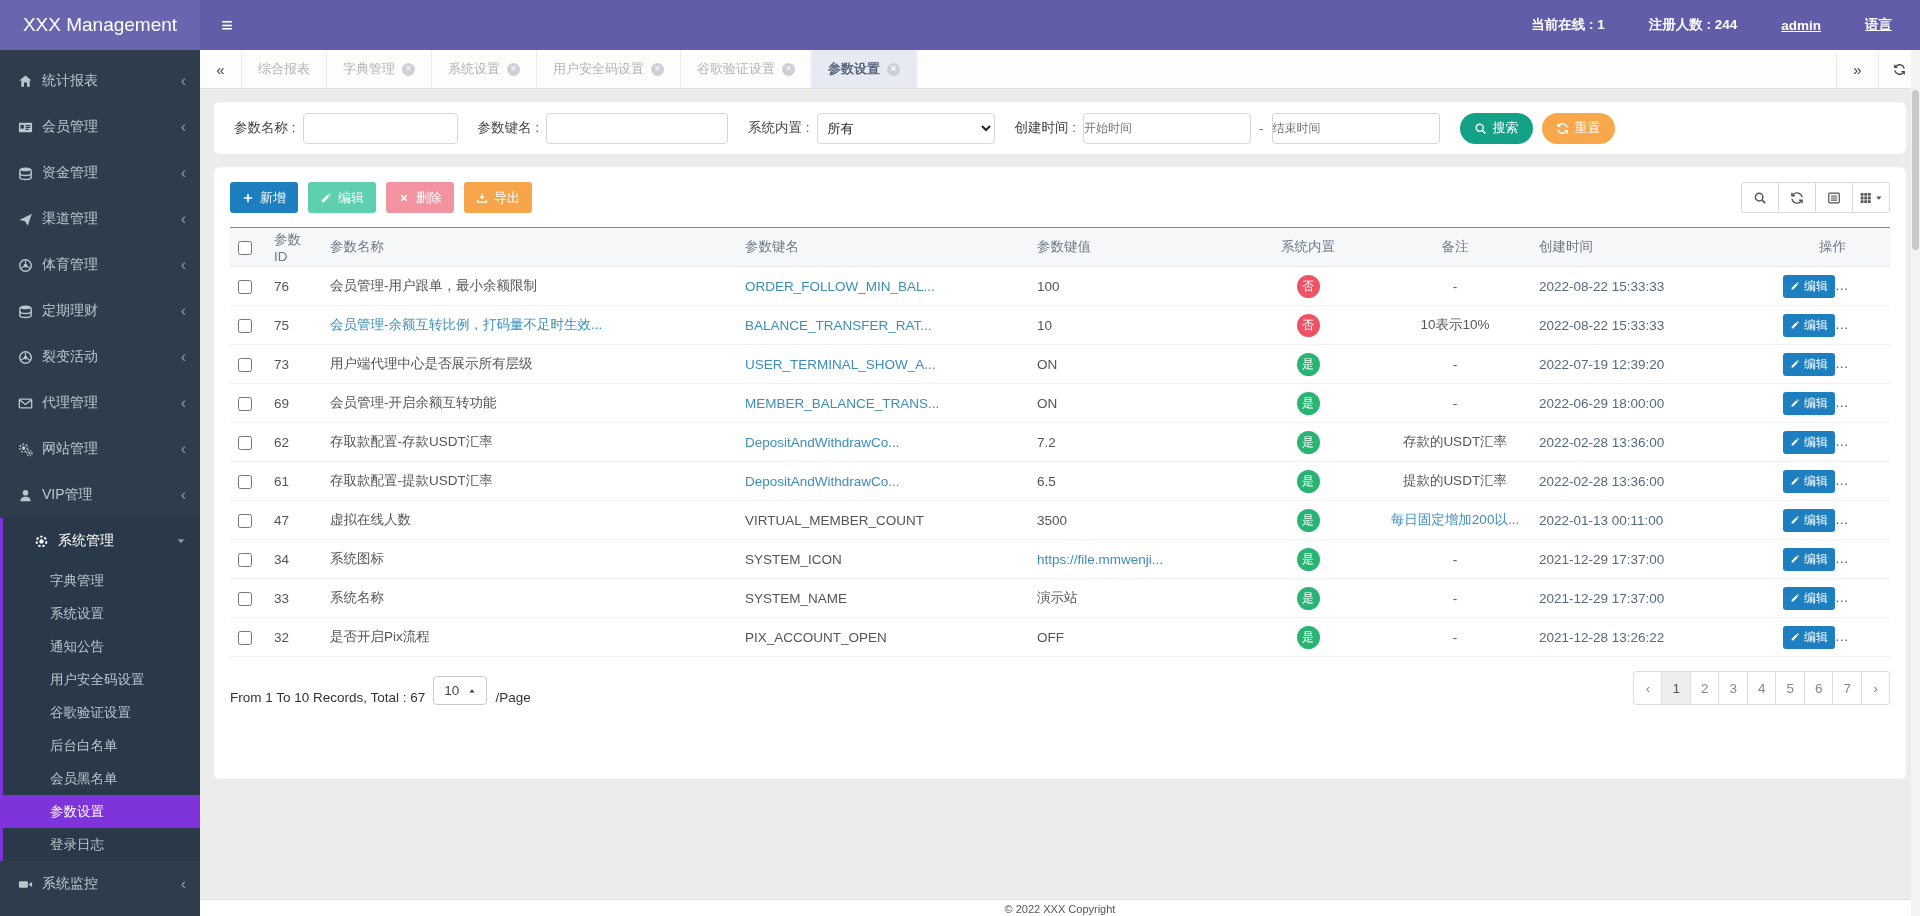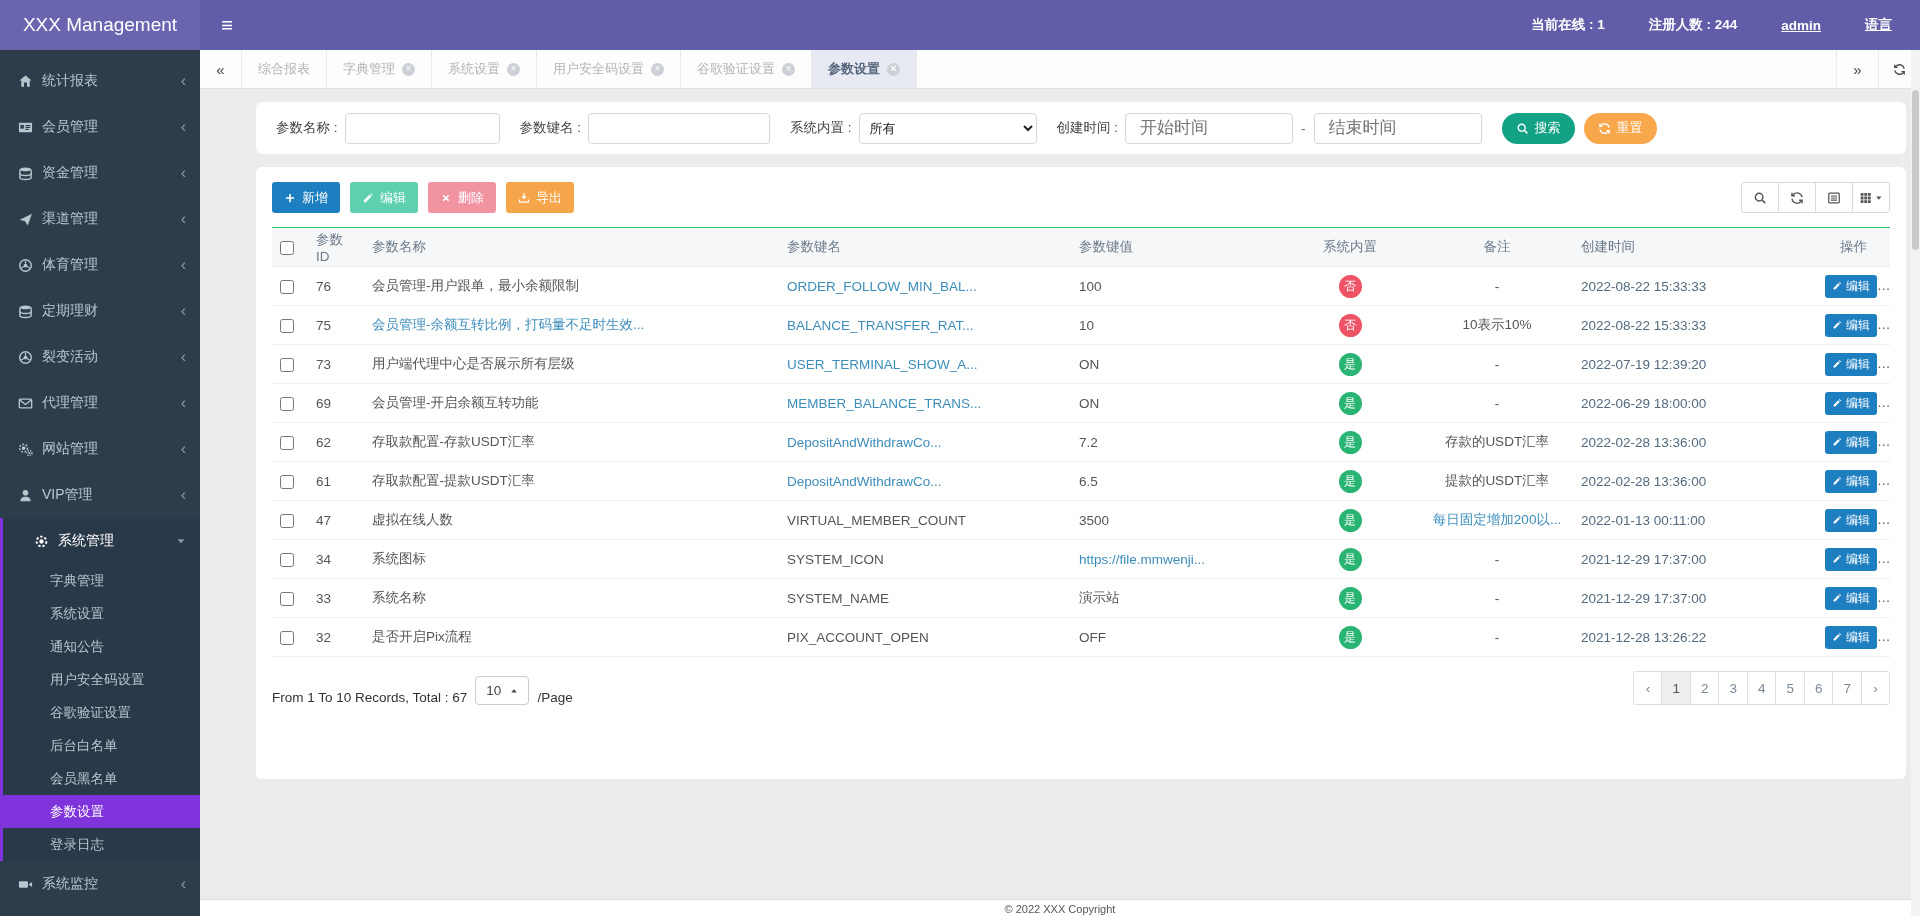--- a/index.html
+++ b/index.html
@@ -28,26 +28,26 @@
   .tabbar{height:38px;background:#fdfdfd;border-bottom:1px solid #e3e3e3;display:flex;align-items:stretch;flex-shrink:0;}
   .tab-nav{width:42px;border:none;background:transparent;border-right:1px solid #ebebeb;color:#454545;font-size:15px;cursor:pointer;display:flex;align-items:center;justify-content:center;}
   .tab-nav.right{border-right:none;border-left:1px solid #ebebeb;}
   .tab-nav .ic{width:13px;height:13px;}
   .tabs{display:flex;}
   .tab{display:flex;align-items:center;gap:7px;padding:0 16px;border-right:1px solid #ebebeb;font-size:13px;color:#b3b3b3;cursor:pointer;font-family:Liberation Mono, monospace;}
   .tab.active{background:#e7eaf2;color:#56657c;font-weight:bold;}
   .tab .close{width:13px;height:13px;border-radius:50%;background:#ccd0d6;color:#fff;font-size:10px;line-height:13px;text-align:center;cursor:pointer;}
   .tab-spacer{flex:1;}
   
-  .content{flex:1;padding:13px 14px 0;overflow:hidden;margin-left:42px;}
+  .content{flex:1;padding:13px 14px 0;overflow:hidden;}
   .panel{background:#fff;border-radius:6px;}
   .filter-panel{height:52px;display:flex;align-items:center;padding:0 20px;font-size:13.5px;color:#444;}
   .f-label{margin-right:7px;white-space:nowrap;}
   .gap{margin-left:20px;}
-  .txt{height:31px;border:1px solid #d7d7d7;border-radius:4px;padding:0 14px;font-size:17px;color:#ec4899;outline:none;box-sizing:border-box;}
+  .txt{height:31px;border:1px solid #d7d7d7;border-radius:4px;padding:0 0;font-size:12px;color:#ec4899;outline:none;box-sizing:border-box;}
   .w1{width:155px;} .w2{width:182px;} .w3{width:168px;}
   .sel{height:31px;width:178px;border:1px solid #d7d7d7;border-radius:4px;font-size:13px;color:#222;padding:0 6px;background:#fff;}
   .dash{margin:0 8px;color:#666;}
   .btn-pill{height:31px;border:none;border-radius:16px;color:#fff;font-size:13px;padding:0 14px;display:inline-flex;align-items:center;gap:6px;cursor:pointer;}
   .btn-pill .ic{width:13px;height:13px;}
   .btn-search{background:#14a286;margin-left:20px;}
   .btn-reset{background:#f8a74b;margin-left:9px;}
   
   .table-panel{margin-top:13px;height:612px;padding:15px 16px;box-sizing:border-box;}
   .toolbar{display:flex;align-items:flex-start;margin-bottom:14px;}

